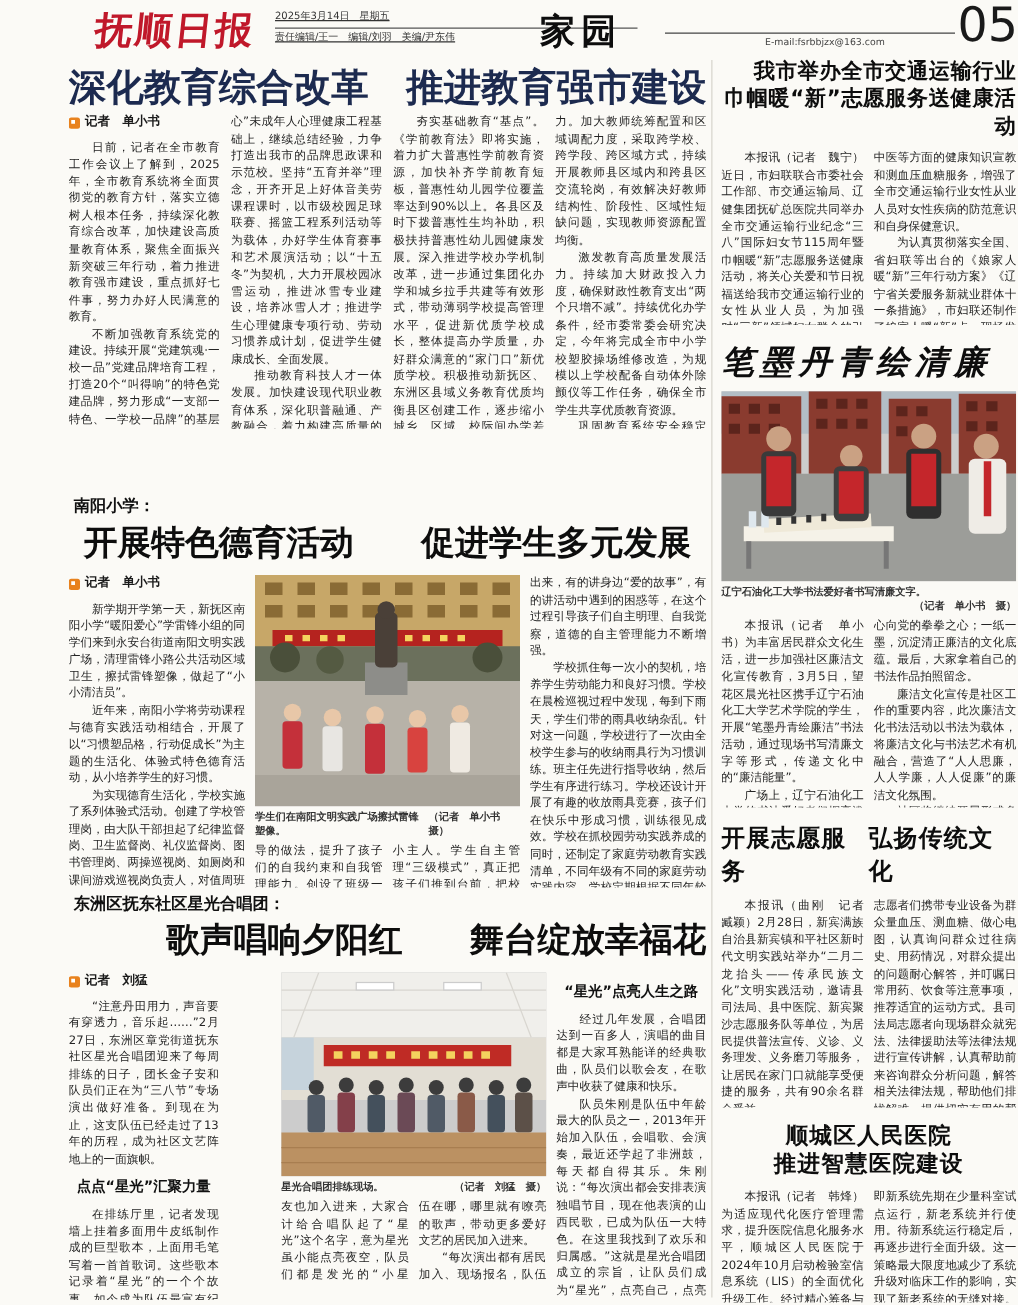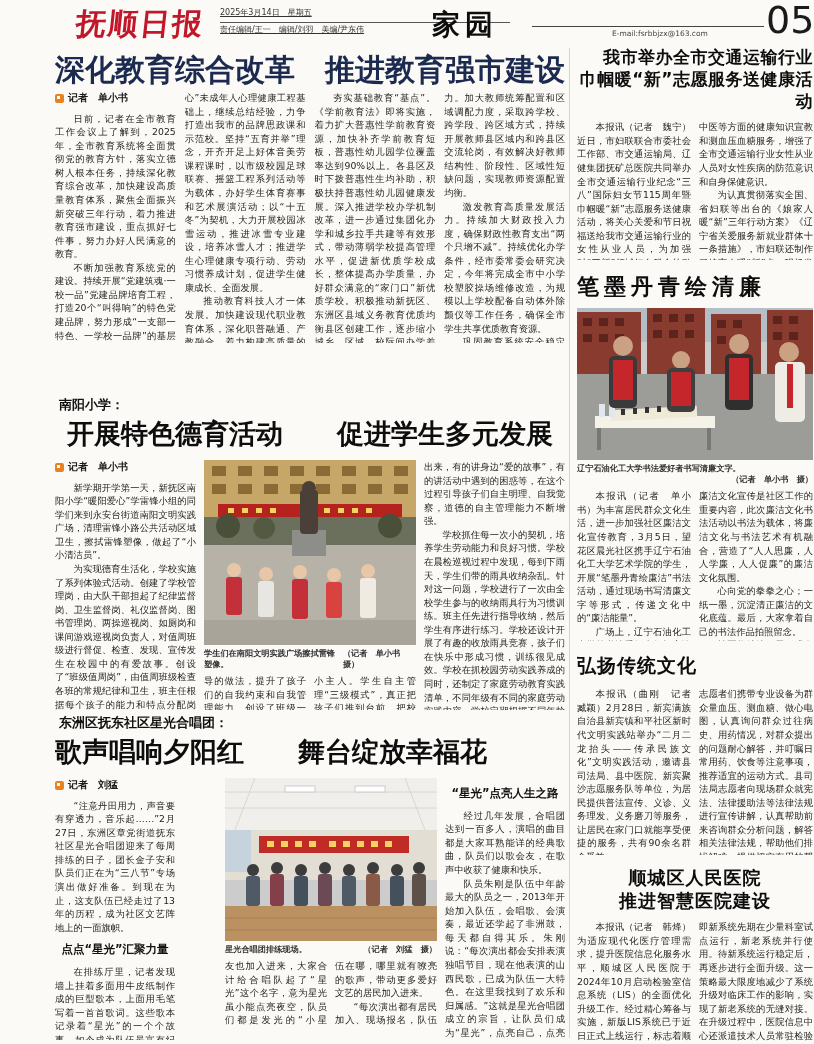--- a/index.html
+++ b/index.html
@@ -60,38 +60,38 @@
   .ny-left{width:143px;height:252px;}
   .ny-mid{width:212px;flex:0 0 auto;}
   .ny-right{width:143px;height:252px;}
   .mini-cols{display:flex;gap:8px;height:62px;overflow:hidden;}
   .mini-cols .bodycol{flex:1;height:62px;}
 
   
   .choir{position:absolute;left:55px;top:714px;width:510px;height:330px;overflow:hidden;}
   .choir-title{
     font-family:"DejaVu Serif","Liberation Serif",serif;
-    font-size:27px;font-weight:900;color:#0d0d0d;text-align:left;white-space:nowrap;margin:2px 0 8px;
+    font-size:27px;font-weight:900;color:#0d0d0d;text-align:right;white-space:nowrap;margin:2px 0 8px;
   }
   .choir-body{display:flex;gap:8px;}
   .choir-left{width:143px;height:262px;}
   .choir-mid{width:212px;flex:0 0 auto;margin-left:42px;}
   .choir-right{width:143px;height:262px;}
   .choir .mini-cols{height:66px;}
   .choir .mini-cols .bodycol{height:66px;}
 
   
   .rail{position:absolute;left:577px;top:46px;width:236px;height:996px;overflow:hidden;}
   .rail h2{margin:0;color:#0d0d0d;font-weight:900;}
   .rail .cols2{display:flex;gap:8px;}
   .rail .cols2 .bodycol{flex:1;}
   .transport-title{font-size:17px;line-height:1.3;text-align:right;letter-spacing:0.5px;}
   .transport .cols2{margin-top:8px;height:140px;}
   .callig{margin-top:12px;}
-  .callig-title{font-size:22px;letter-spacing:5px;}
+  .callig-title{font-size:26px;letter-spacing:5px;font-style:italic;}
   .callig .cols2{margin-top:2px;height:152px;}
   .volunteer{margin-top:12px;}
   .volunteer-heads{display:flex;justify-content:space-between;}
   .volunteer-heads h2{font-size:19px;letter-spacing:1px;}
   .volunteer .cols2{margin-top:8px;height:168px;}
   .hospital{margin-top:12px;}
   .hospital-title{font-size:18px;line-height:1.25;letter-spacing:1px;text-align:center;}
   .hospital .cols2{margin-top:8px;height:188px;}
 </style>
 </head>
@@ -141,20 +141,21 @@
   <div class="kicker">南阳小学：</div>
   <h2 class="ny-title">开展特色德育活动　　促进学生多元发展</h2>
   <div class="ny-body">
     <div class="bodycol ny-left">
       <div class="byline">
         <span class="byline-icon"></span>
         <span>记者　单小书</span>
       </div>
       <div>
           <p>新学期开学第一天，新抚区南阳小学“暖阳爱心”学雷锋小组的同学们来到永安台街道南阳文明实践广场，清理雷锋小路公共活动区域卫生，擦拭雷锋塑像，做起了“小小清洁员”。</p>
+          <p>近年来，南阳小学将劳动课程与德育实践活动相结合，开展了以“习惯塑品格，行动促成长”为主题的生活化、体验式特色德育活动，从小培养学生的好习惯。</p>
           <p>为实现德育生活化，学校实施了系列体验式活动。创建了学校管理岗，由大队干部担起了纪律监督岗、卫生监督岗、礼仪监督岗、图书管理岗、两操巡视岗、如厕岗和课间游戏巡视岗负责人，对值周班级进行督促、检查、发现、宣传发生在校园中的有爱故事。创设了“班级值周岗”，由值周班级检查各班的常规纪律和卫生，班主任根据每个孩子的能力和特点分配岗位，负责监督全校学生的文明习惯，这种由学生管学生、教师做幕后指</p>
         </div>
     </div>
     <div class="ny-mid">
       <svg class="photo-frame" width="212" height="185" viewBox="0 0 212 185">
         <rect width="212" height="60" fill="#c7a768"></rect>
         <g fill="#8a6b35">
           <rect x="8" y="6" width="14" height="10"></rect>
             <rect x="34" y="6" width="14" height="10"></rect>
             <rect x="60" y="6" width="14" height="10"></rect>
@@ -397,29 +398,30 @@
     <div class="caption-row" style="display:block;">
       <div>辽宁石油化工大学书法爱好者书写清廉文字。</div>
       <div style="text-align:right;">（记者　单小书　摄）</div>
     </div>
     <div class="cols2">
       <div class="bodycol">
           <p>本报讯（记者　单小书）为丰富居民群众文化生活，进一步加强社区廉洁文化宣传教育，3月5日，望花区晨光社区携手辽宁石油化工大学艺术学院的学生，开展“笔墨丹青绘廉洁”书法活动，通过现场书写清廉文字等形式，传递文化中的“廉洁能量”。</p>
           <p>广场上，辽宁石油化工大学的书法爱好者们挥毫泼墨，有人专注构思对联、字斟句酌，有人蘸墨润笔、胸有成竹。不一会儿，桌面就被各幅“廉”味十足的作品铺满。一笔一划，书写红</p>
         </div>
       <div class="bodycol cont-first">
+          <p>心向党的拳拳之心；一纸一墨，沉淀清正廉洁的文化底蕴。最后，大家拿着自己的书法作品拍照留念。</p>
           <p>廉洁文化宣传是社区工作的重要内容，此次廉洁文化书法活动以书法为载体，将廉洁文化与书法艺术有机融合，营造了“人人思廉，人人学廉，人人促廉”的廉洁文化氛围。</p>
-          <p>心向党的拳拳之心；一纸一墨，沉淀清正廉洁的文化底蕴。最后，大家拿着自己的书法作品拍照留念。</p>
           <p>社区将继续开展形式多样的廉洁文化宣传活动，进一步推动廉洁文化建设走深走实，推动党风廉政建设在社区落地生根。</p>
         </div>
     </div>
   </div>
 
   <div class="volunteer">
     <div class="volunteer-heads">
+      <h2>开展志愿服务</h2>
       <h2>弘扬传统文化</h2>
     </div>
     <div class="cols2">
       <div class="bodycol">
           <p>本报讯（曲刚　记者　臧颖）2月28日，新宾满族自治县新宾镇和平社区新时代文明实践站举办“二月二龙抬头——传承民族文化”文明实践活动，邀请县司法局、县中医院、新宾聚沙志愿服务队等单位，为居民提供普法宣传、义诊、义务理发、义务磨刀等服务，让居民在家门口就能享受便捷的服务，共有90余名群众受益。</p>
         </div>
       <div class="bodycol cont-first">
           <p>志愿者们携带专业设备为群众量血压、测血糖、做心电图，认真询问群众过往病史、用药情况，对群众提出的问题耐心解答，并叮嘱日常用药、饮食等注意事项，推荐适宜的运动方式。县司法局志愿者向现场群众就宪法、法律援助法等法律法规进行宣传讲解，认真帮助前来咨询群众分析问题，解答相关法律法规，帮助他们排忧解难，提供切实有用的帮助。</p>
         </div>
     </div>

